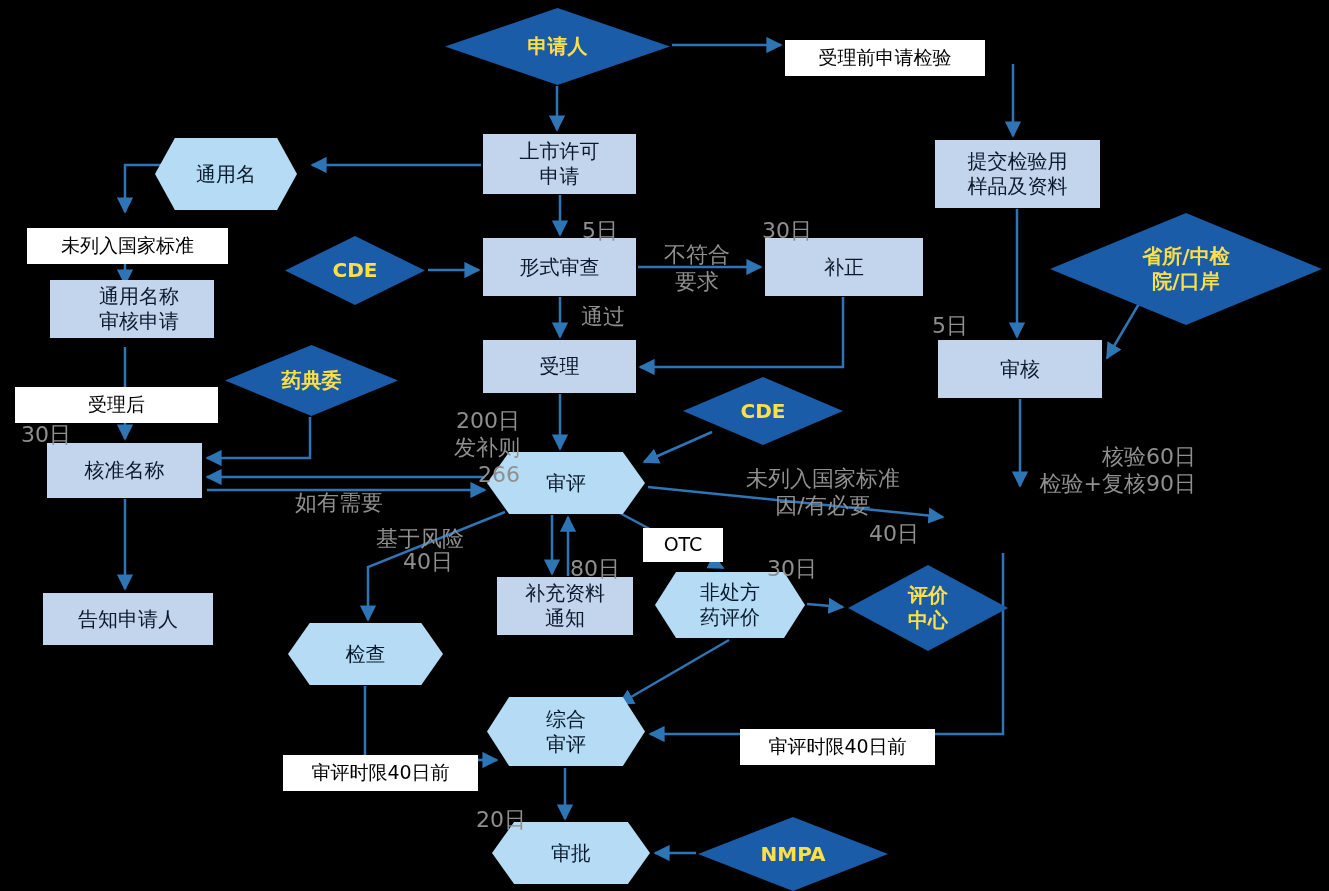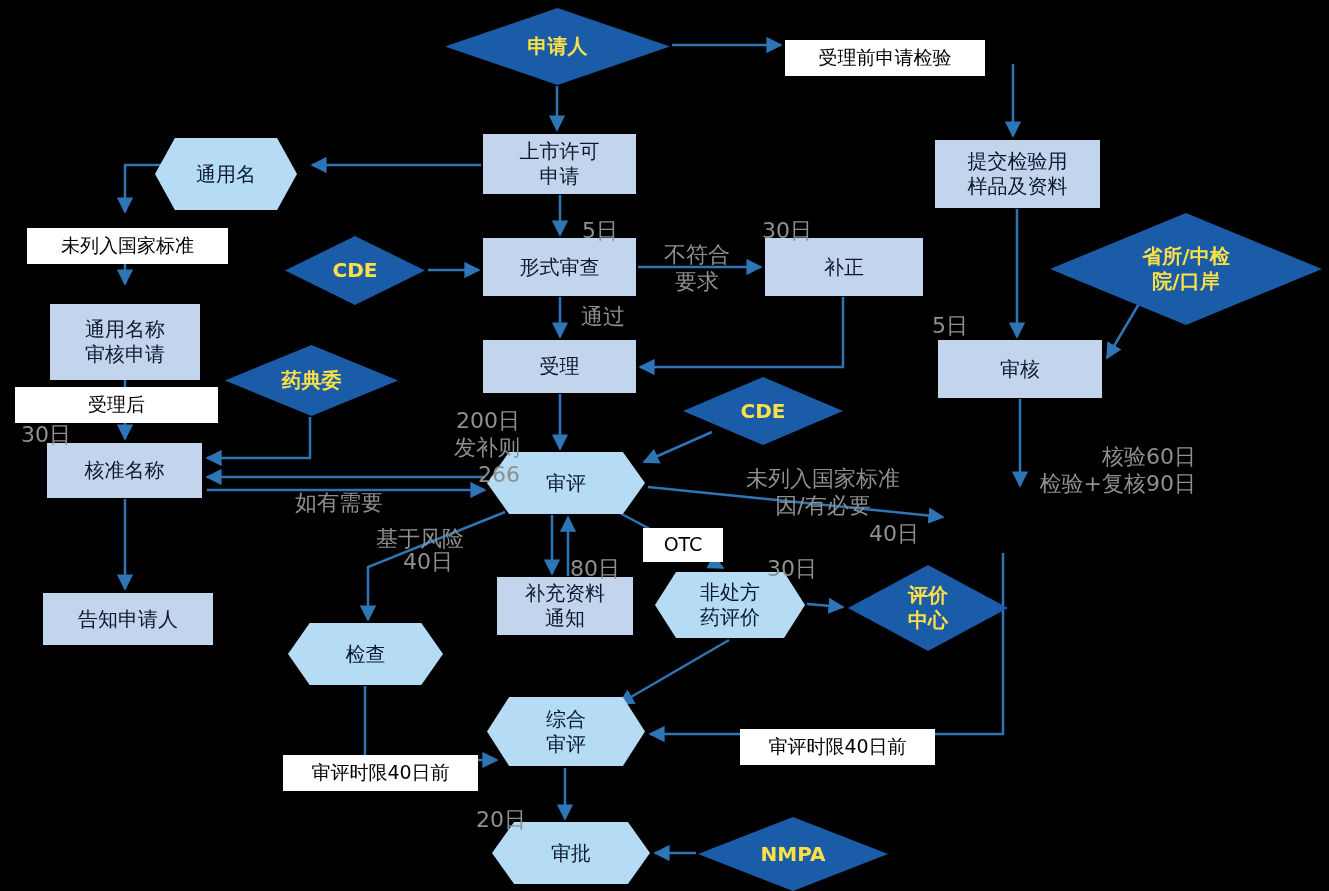--- a/index.html
+++ b/index.html
@@ -74,21 +74,21 @@
     <polyline points="1003,553 1003,734 650,734" marker-end="url(#arr)"></polyline>
     <line x1="565" y1="768" x2="565" y2="819" marker-end="url(#arr)"></line>
     <line x1="696" y1="853" x2="655" y2="853" marker-end="url(#arr)"></line>
   </svg>
 
   <div class="node diamond" style="left:445px;top:8px;width:225px;height:77px;">申请人</div>
   <div class="node wbox" style="left:785px;top:27px;width:200px;height:36px;">受理前申请检验</div>
 
   <div class="node hex" style="left:155px;top:138px;width:142px;height:72px;">通用名</div>
   <div class="node wbox" style="left:27px;top:215px;width:201px;height:36px;">未列入国家标准</div>
-  <div class="node rect" style="left:50px;top:304px;width:150px;height:76px;">通用名称
+  <div class="node rect" style="left:50px;top:280px;width:150px;height:58px;padding-left:14px;">通用名称
 审核申请</div>
   <div class="node wbox" style="left:15px;top:374px;width:203px;height:36px;">受理后</div>
   <div class="node diamond" style="left:225px;top:345px;width:173px;height:71px;">药典委</div>
   <div class="node rect" style="left:47px;top:443px;width:155px;height:55px;">核准名称</div>
   <div class="node rect" style="left:43px;top:593px;width:170px;height:52px;">告知申请人</div>
 
   <div class="node rect" style="left:483px;top:134px;width:153px;height:60px;">上市许可
 申请</div>
   <div class="node diamond" style="left:285px;top:236px;width:140px;height:69px;">CDE</div>
   <div class="node rect" style="left:483px;top:238px;width:153px;height:58px;">形式审查</div>

